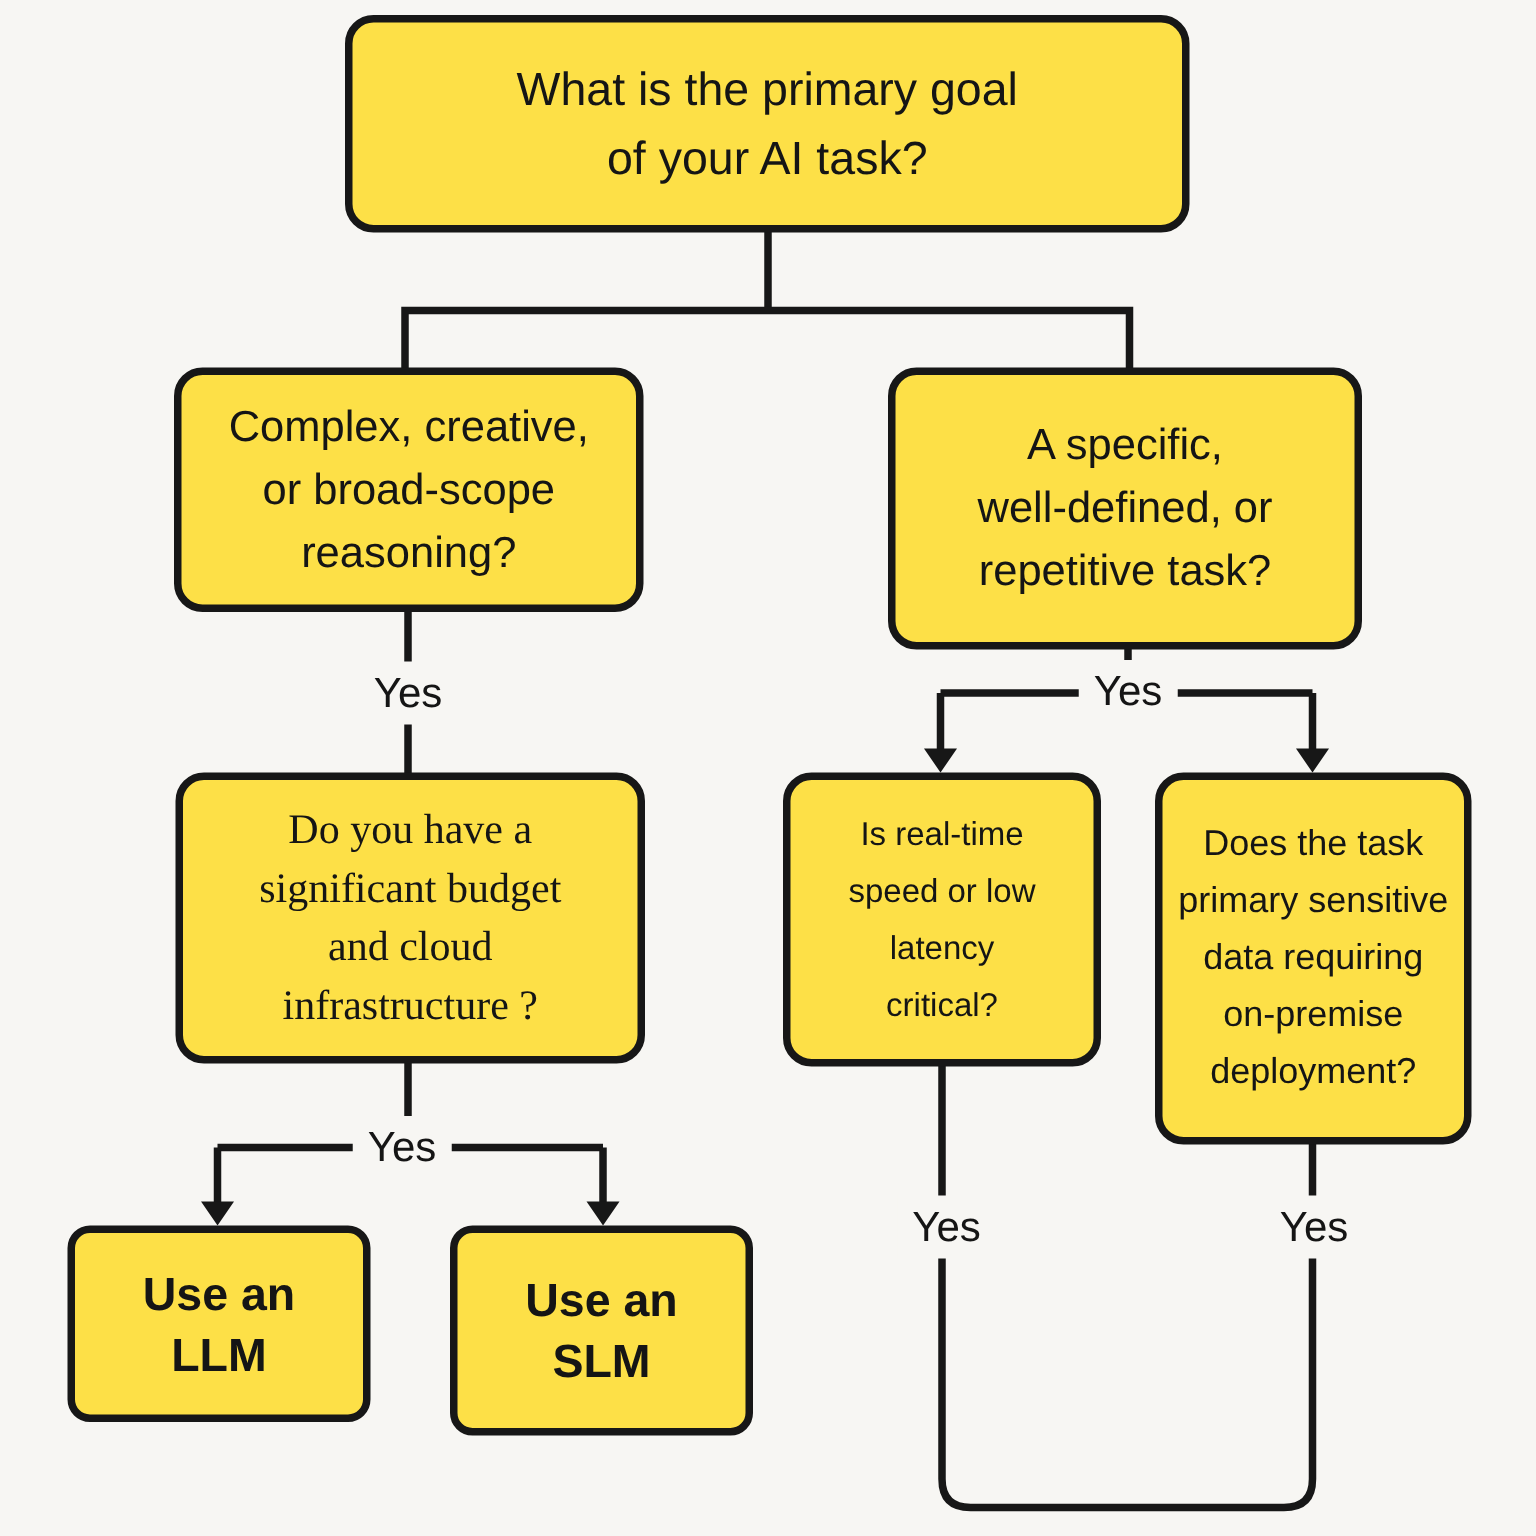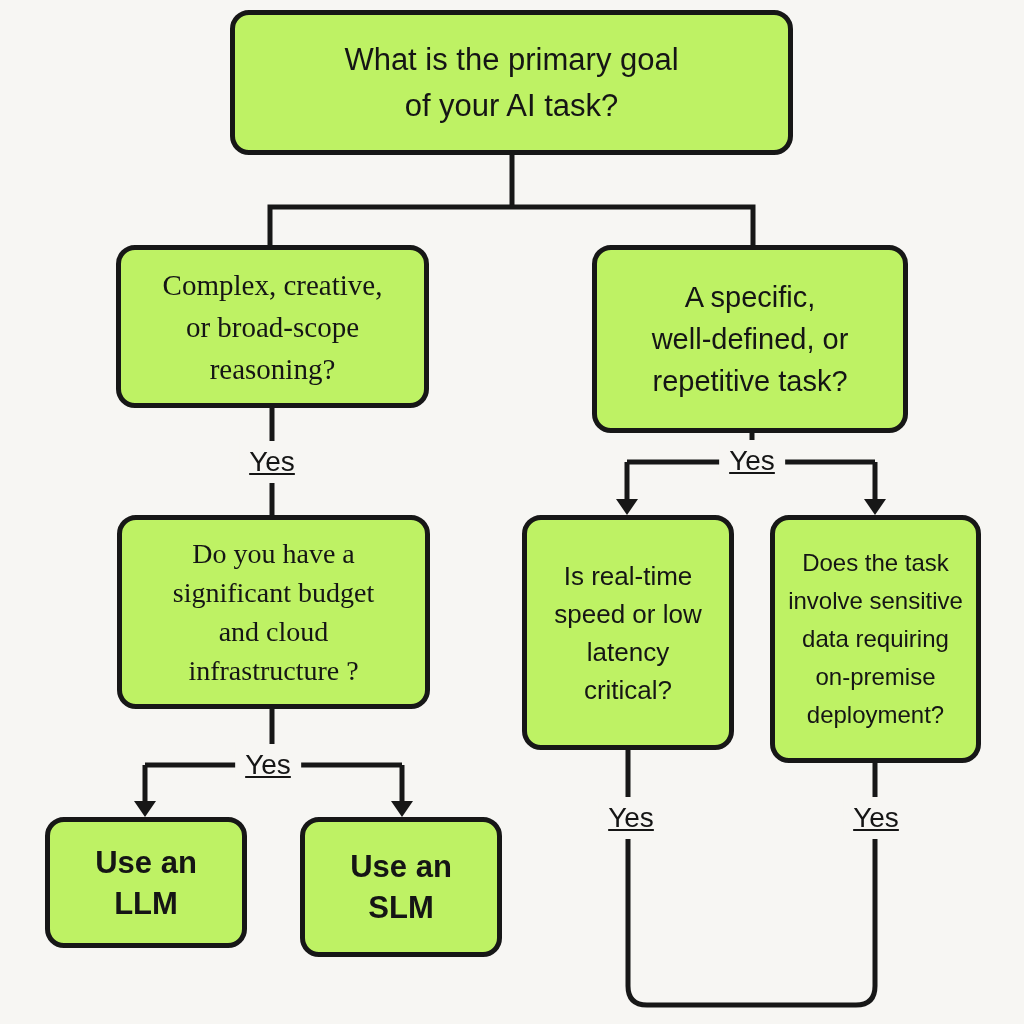--- a/index.html
+++ b/index.html
@@ -28,47 +28,46 @@
     stroke: #171717;
     stroke-width: 5;
   }
   .connectors polygon {
     fill: #171717;
     stroke: none;
   }
   .node {
     position: absolute;
     box-sizing: border-box;
-    background: #bef264;
+    background: #fde047;
     border: 5px solid #171717;
     border-radius: 19px;
     display: flex;
     align-items: center;
     justify-content: center;
     text-align: center;
     white-space: pre-line;
     line-height: 1.38;
   }
   .node.root       { left: 230px; top: 10px;  width: 563px; height: 145px; font-size: 31px; line-height: 46px; }
-  .node.reasoning  { left: 116px; top: 245px; width: 313px; height: 163px; font-size: 29px; line-height: 42px; font-family: Liberation Serif, serif; }
+  .node.reasoning  { left: 116px; top: 245px; width: 313px; height: 163px; font-size: 29px; line-height: 42px; }
   .node.specific   { left: 592px; top: 245px; width: 316px; height: 188px; font-size: 29px; line-height: 42px; }
   .node.budget     { left: 117px; top: 515px; width: 313px; height: 194px; font-size: 28px; line-height: 39px; font-family: Liberation Serif, serif; }
-  .node.latency    { left: 522px; top: 515px; width: 212px; height: 235px; font-size: 26px; line-height: 38px; }
+  .node.latency    { left: 522px; top: 515px; width: 212px; height: 196px; font-size: 22px; line-height: 38px; }
   .node.sensitive  { left: 770px; top: 515px; width: 211px; height: 248px; font-size: 24px; line-height: 38px; }
-  .node.result     { font-weight: bold; font-size: 31px; line-height: 41px; }
+  .node.result     { font-weight: bold; font-size: 31px; line-height: 41px; border-radius: 15px; }
   .node.use-llm    { left: 45px;  top: 817px; width: 202px; height: 131px; }
   .node.use-slm    { left: 300px; top: 817px; width: 202px; height: 140px; }
   .edge-label {
     position: absolute;
     transform: translate(-50%, -50%);
     background: #f7f6f3;
     padding: 7px 10px;
     font-size: 28px;
     line-height: 1;
-    text-decoration: underline;
   }
   .yes-left      { left: 272px; top: 462px; }
   .yes-right     { left: 752px; top: 461px; }
   .yes-budget    { left: 268px; top: 765px; }
   .yes-latency   { left: 631px; top: 818px; }
   .yes-sensitive { left: 876px; top: 818px; }
 </style>
 </head>
 <body>
 
@@ -116,21 +115,21 @@
 significant budget
 and cloud
 infrastructure ?</div>
 
   <div class="node latency">Is real-time
 speed or low
 latency
 critical?</div>
 
   <div class="node sensitive">Does the task
-involve sensitive
+primary sensitive
 data requiring
 on-premise
 deployment?</div>
 
   <div class="node result use-llm">Use an
 LLM</div>
 
   <div class="node result use-slm">Use an
 SLM</div>
 

